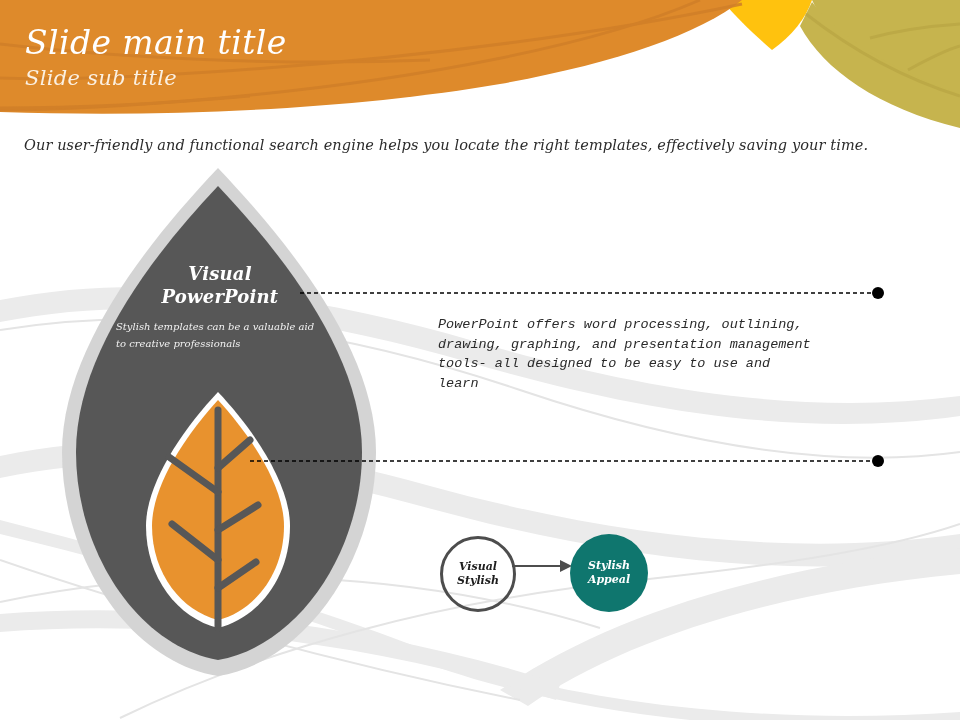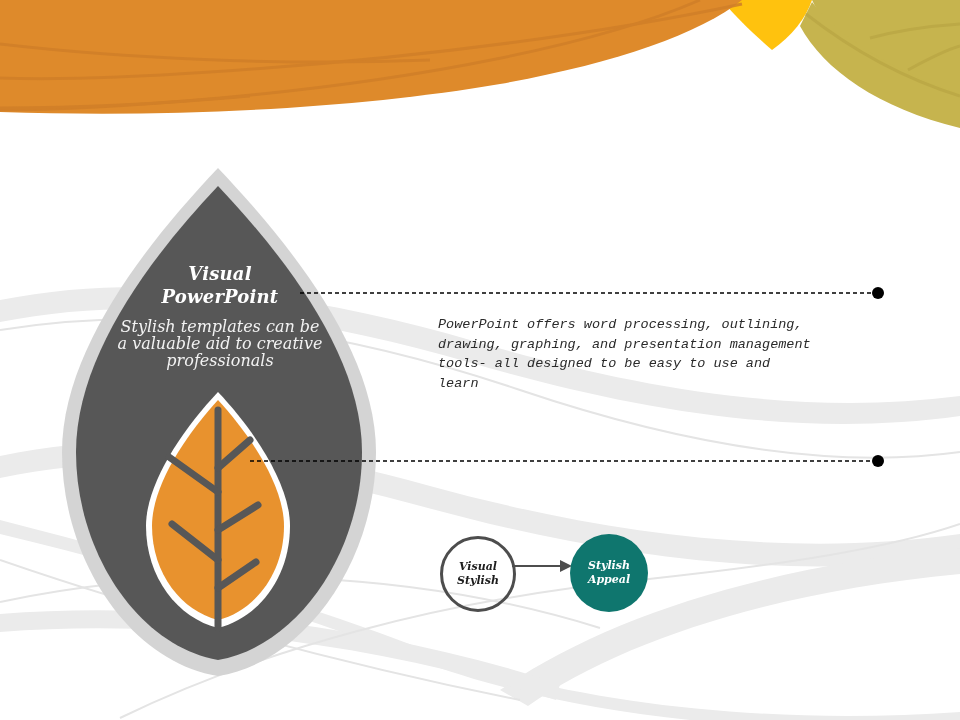--- a/index.html
+++ b/index.html
@@ -55,24 +55,24 @@
     position:absolute;left:120px;top:262px;width:200px;z-index:6;
     text-align:center;
     font-family:"DejaVu Serif", serif;
     font-style:italic;font-weight:bold;
     font-size:18px;line-height:23px;
     color:#ffffff;
     letter-spacing:0.2px;
   }
   #leaf-subtext{
     position:absolute;left:116px;top:318px;width:208px;z-index:6;
-    text-align:center;
-    font-family:"DejaVu Serif", serif;
-    font-style:italic;
-    font-size:16px;line-height:17px;
+    text-align:left;
+    font-family:"DejaVu Serif", serif;
+    font-style:italic;
+    font-size:10px;line-height:17px;
     color:#f2f2f2;
   }
 
   
   .body-text{
     position:absolute;z-index:6;
     font-family:Liberation Mono, monospace;
     font-style:italic;
     font-size:13.5px;
     line-height:19.5px;
@@ -203,21 +203,26 @@
   <svg class="connector" id="connector-2" width="650" height="20" viewBox="0 0 650 20">
     <line x1="0" y1="7" x2="624" y2="7" stroke="#000000" stroke-width="1.4" stroke-dasharray="4,3"></line>
     <circle cx="628" cy="7" r="6" fill="#000000"></circle>
   </svg>
 
   <svg id="circle-arrow" width="62" height="20" viewBox="0 0 62 20">
     <line x1="0" y1="10" x2="48" y2="10" stroke="#4d4d4d" stroke-width="2.2"></line>
     <polygon points="48,4 60,10 48,16" fill="#4d4d4d"></polygon>
   </svg>
 
-
+  <div id="header-titles">
+    <div id="slide-main-title">Slide main title</div>
+    <div id="slide-sub-title">Slide sub title</div>
+  </div>
+
+  <div id="intro-text">Our user-friendly and functional  search engine helps you locate the right templates, effectively saving your time.</div>
 
   <div id="leaf-heading">
     <div>Visual</div>
     <div>PowerPoint</div>
   </div>
 
   <div id="leaf-subtext">Stylish templates can be a valuable aid to creative professionals</div>
 
   <div id="body-text-1" class="body-text">PowerPoint offers word processing, outlining, drawing, graphing, and presentation management tools- all designed to be easy to use and learn</div>
 

